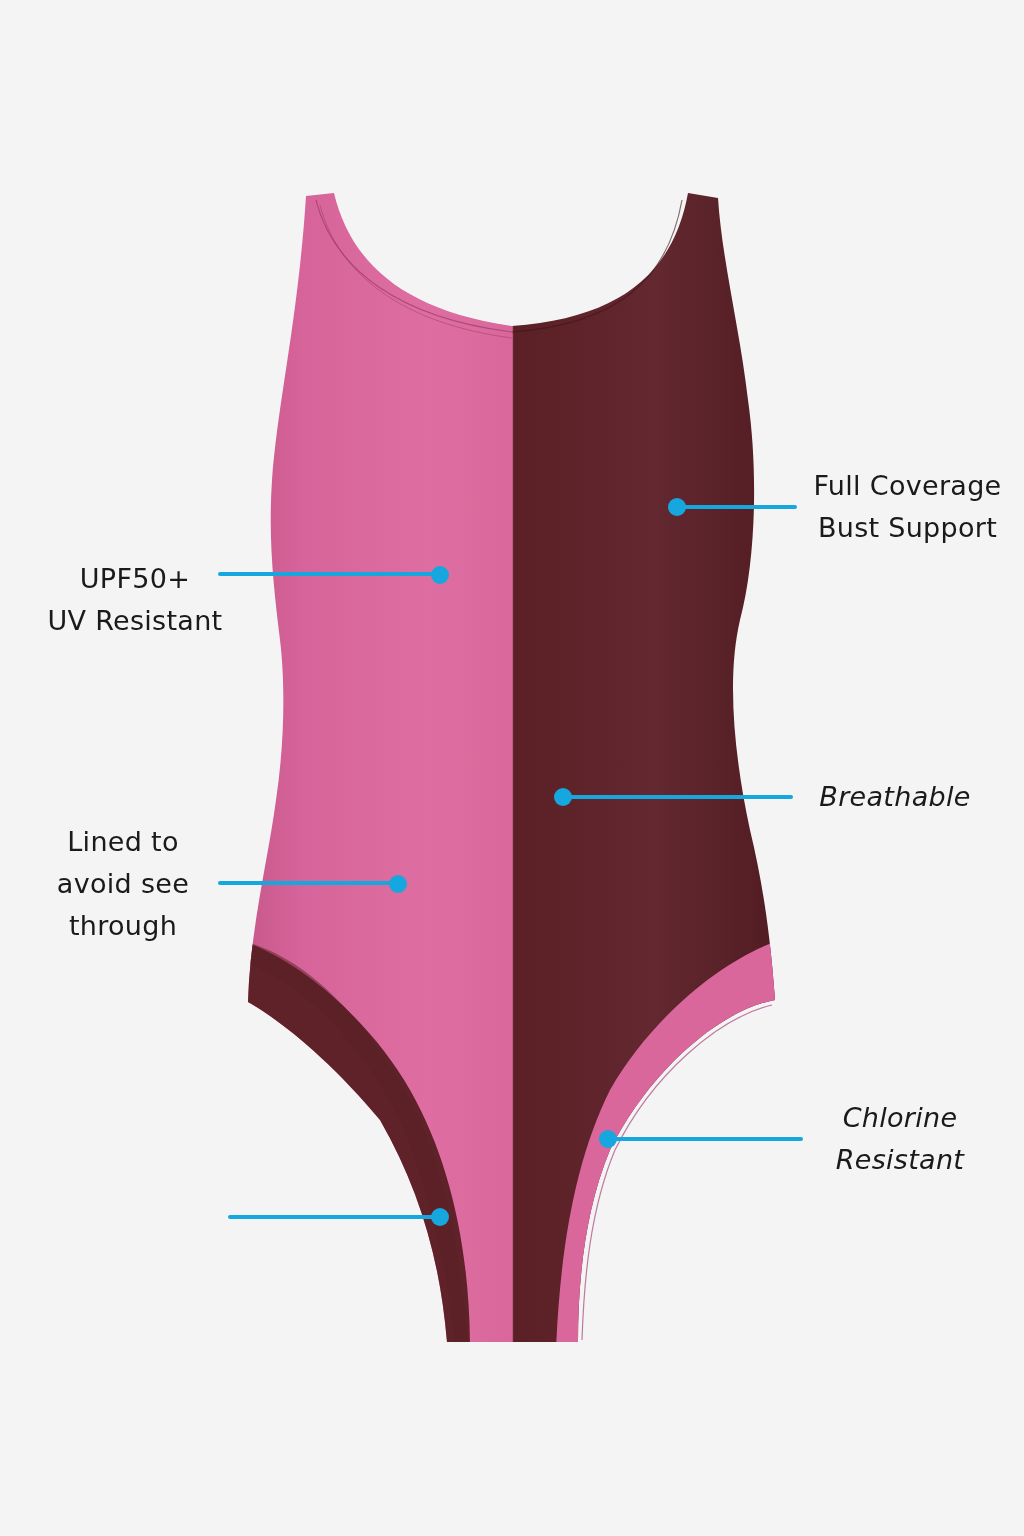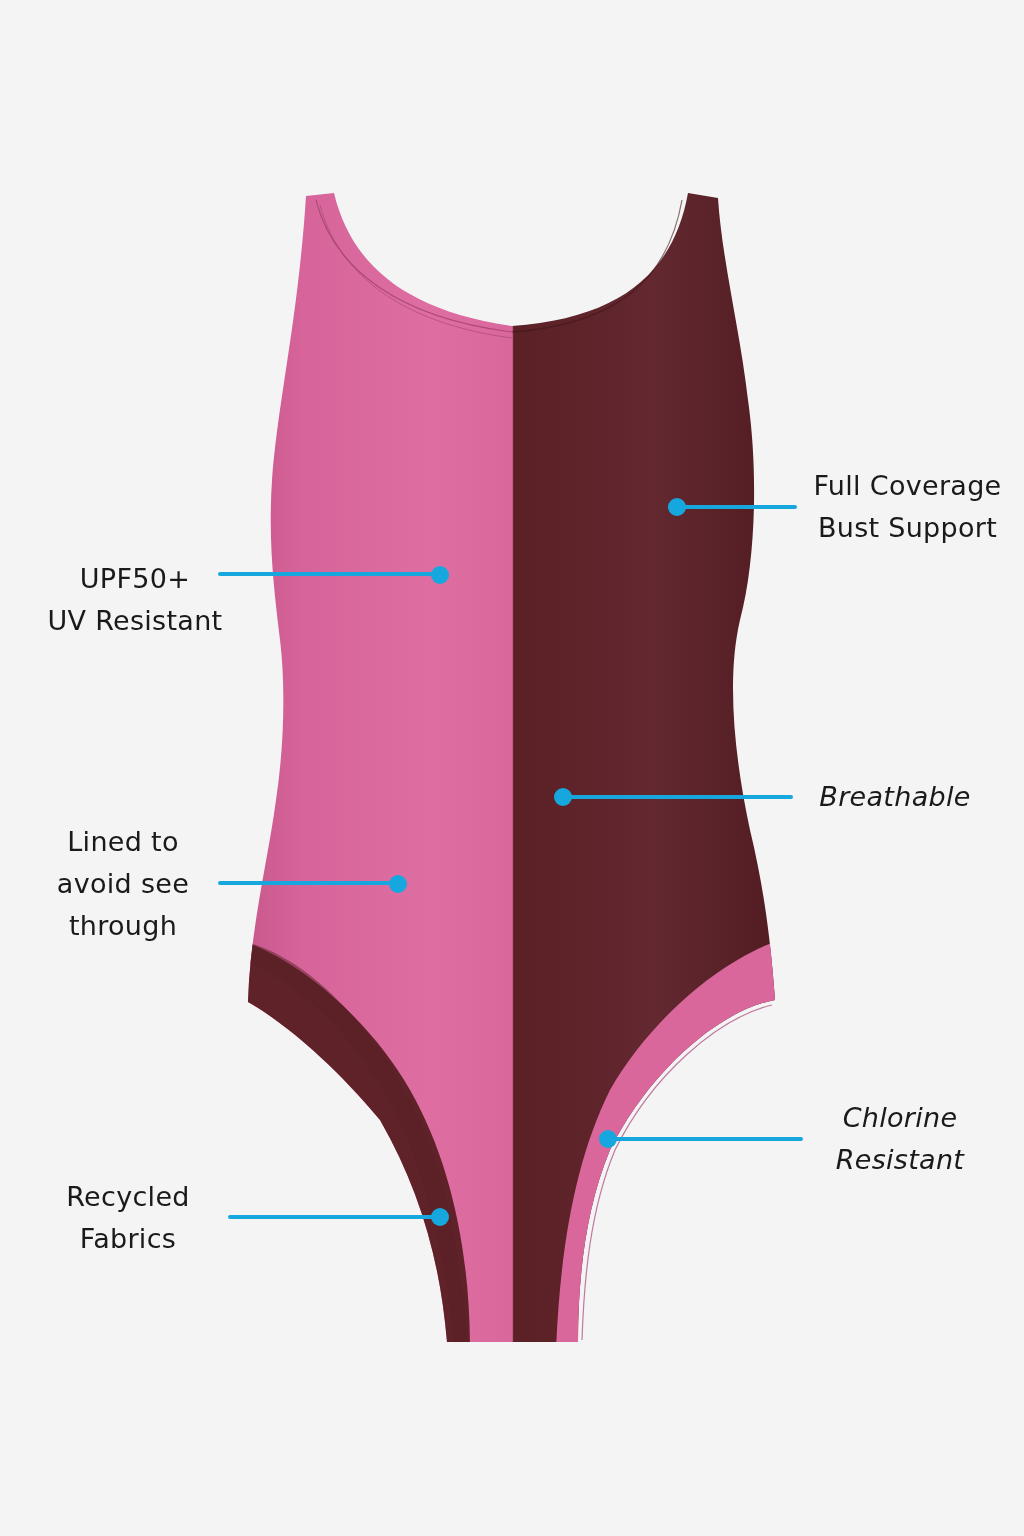--- a/index.html
+++ b/index.html
@@ -139,20 +139,16 @@
   <div class="callout-line" style="left:218px; top:881px; width:180px; background:#16a7de;"></div>
   <div class="callout-dot" style="left:398px; top:884px; background:#16a7de;"></div>
 
   <div class="label" style="left:810px; top:1097px; width:180px;font-style:italic;">
     <span>Chlorine</span>
     <span>Resistant</span>
   </div>
   <div class="callout-line" style="left:608px; top:1137px; width:195px; background:#16a7de;"></div>
   <div class="callout-dot" style="left:608px; top:1139px; background:#16a7de;"></div>
 
-  <div class="label" style="left:38px; top:1176px; width:180px;">
-    <span>Recycled</span>
-    <span>Fabrics</span>
-  </div>
   <div class="callout-line" style="left:228px; top:1215px; width:212px; background:#16a7de;"></div>
   <div class="callout-dot" style="left:440px; top:1217px; background:#16a7de;"></div>
 
 </div>
 
 </body></html>

